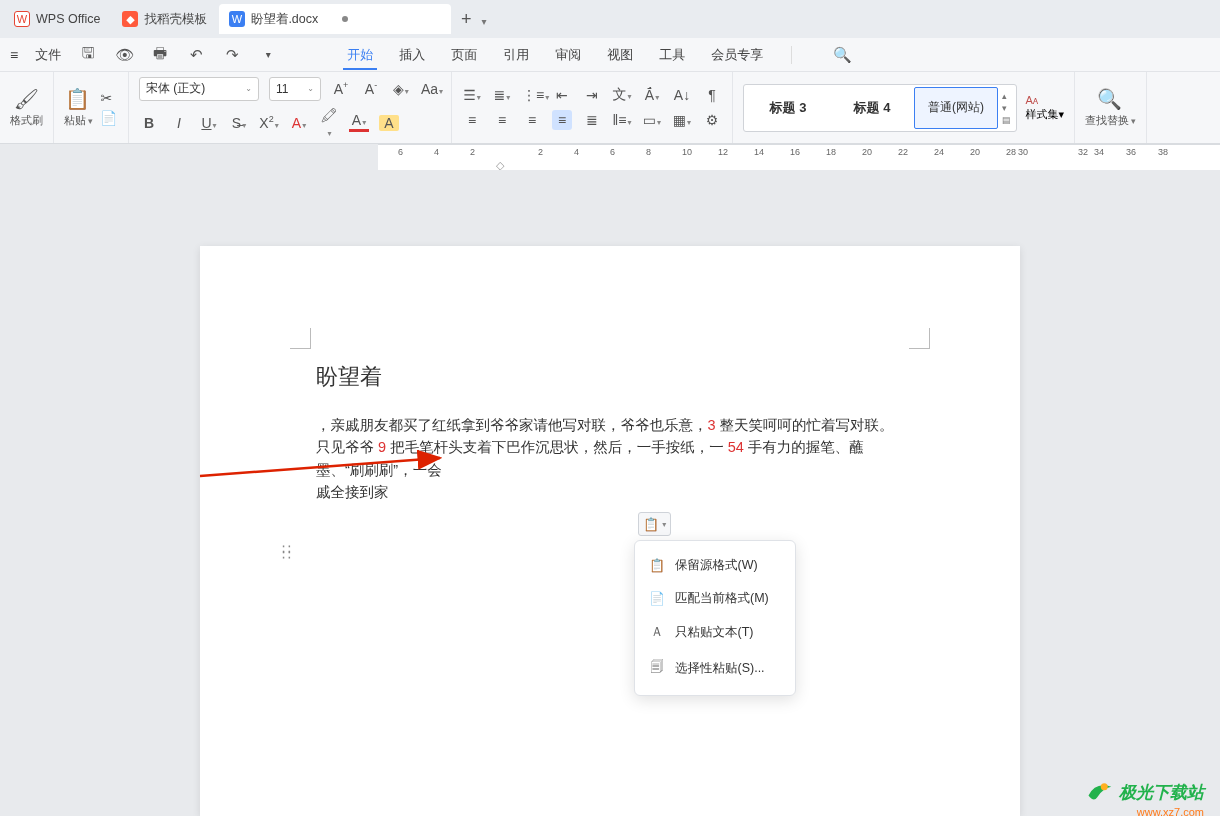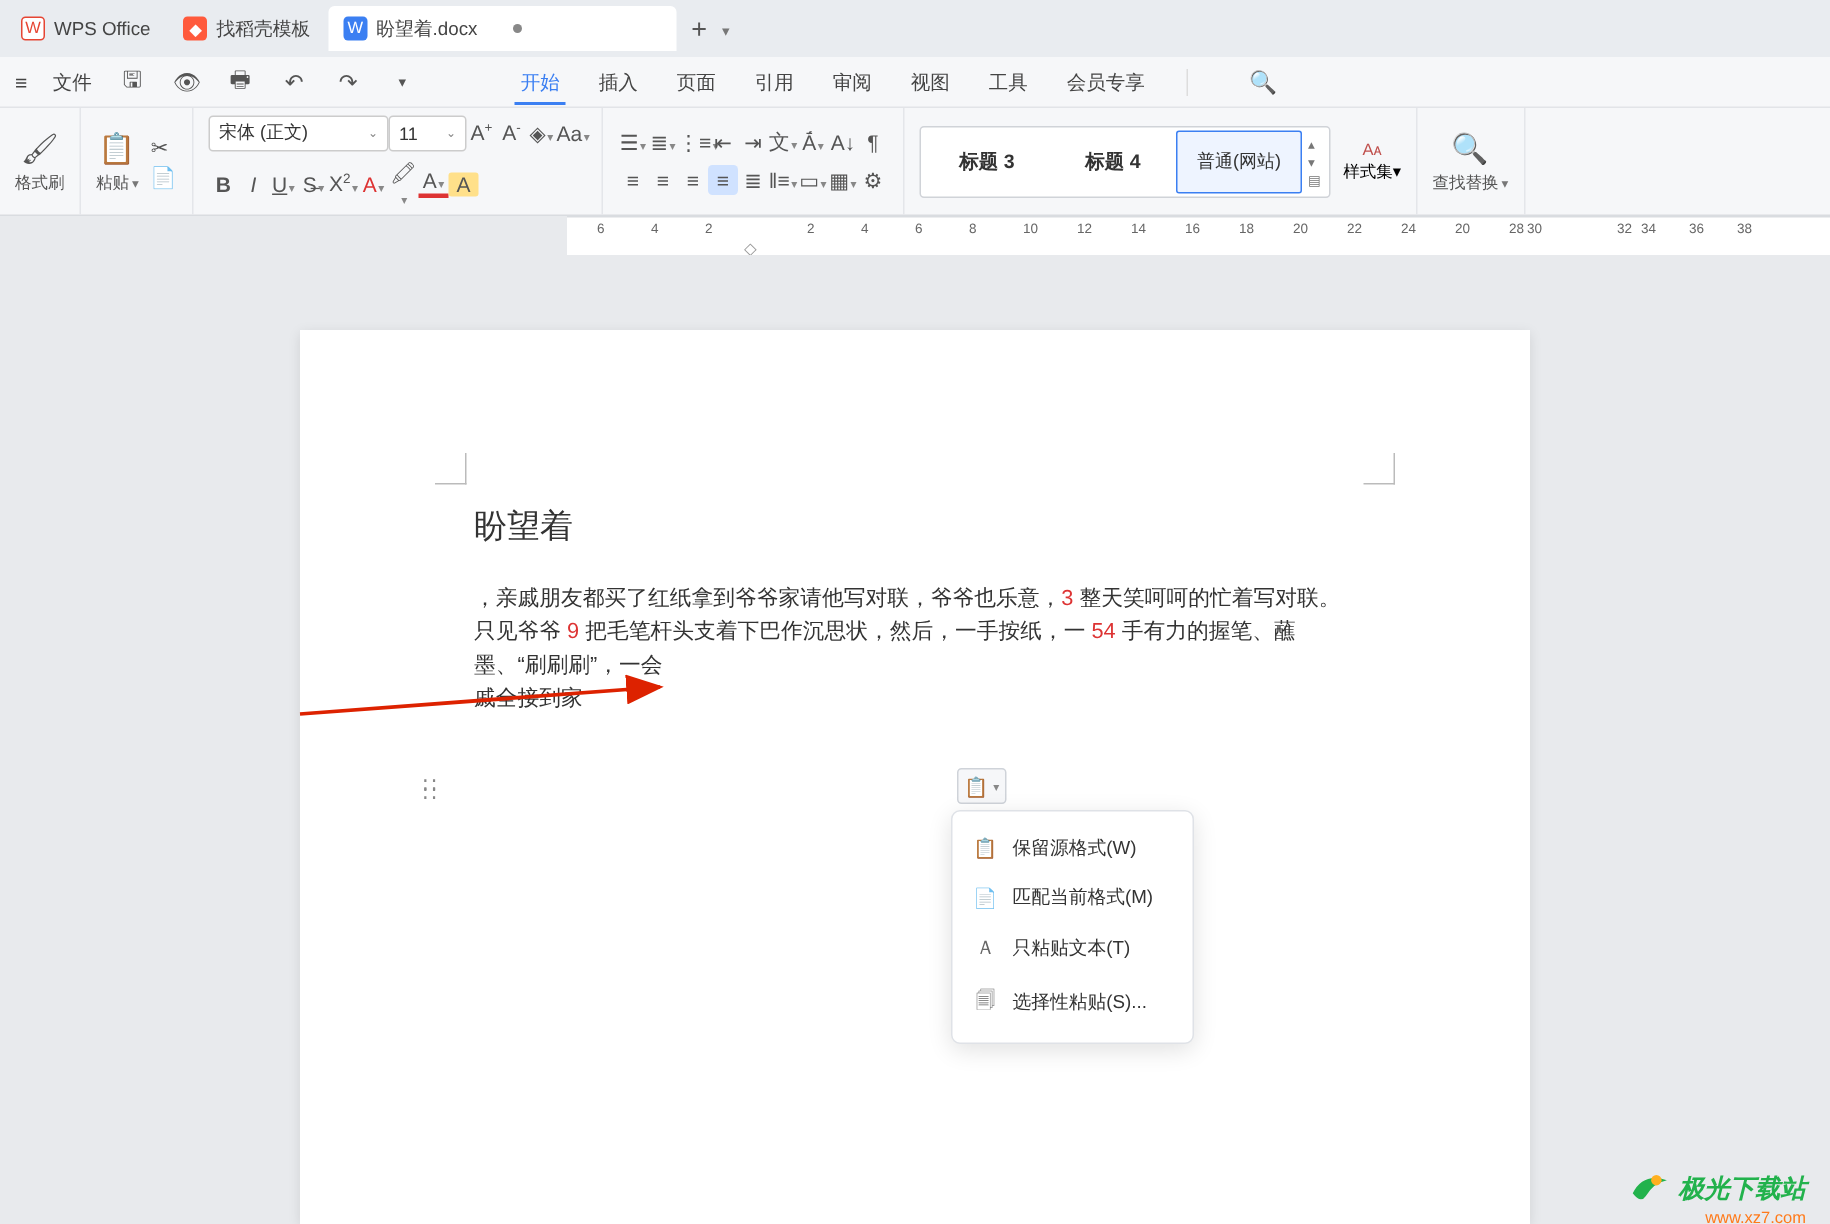--- a/index.html
+++ b/index.html
@@ -21,21 +21,21 @@
 .mtab { padding:6px 4px; cursor:pointer; }
 .mtab.sel { color:#3b7ff2; border-bottom:2px solid #3b7ff2; padding-bottom:4px; }
 
 
 .ribbon { height:72px; background:#f6f7f9; border-bottom:1px solid #d9dce0; display:flex; align-items:stretch; }
 .rgrp { display:flex; flex-direction:column; justify-content:center; align-items:center; padding:4px 10px; border-right:1px solid #e4e6ea; font-size:11px; color:#555; }
 .rgrp .bigico { font-size:20px; color:#555; margin-bottom:2px; }
 .rgrp .caret { font-size:9px; margin-left:2px; color:#777; }
 .paste-side { display:flex; flex-direction:column; gap:4px; margin-left:6px; font-size:14px; color:#555; }
 .font-grp { padding:4px 10px; border-right:1px solid #e4e6ea; display:flex; flex-direction:column; gap:6px; justify-content:center; }
-.font-row { display:flex; align-items:center; gap:0; }
+.font-row { display:flex; align-items:center; gap:10px; }
 .selbox { height:24px; background:#fff; border:1px solid #ccc; border-radius:3px; display:flex; align-items:center; justify-content:space-between; padding:0 6px; font-size:12px; color:#333; }
 .selbox.fontname { width:120px; }
 .selbox.fontsize { width:52px; }
 .tool-ic { width:20px; text-align:center; font-size:14px; color:#555; cursor:pointer; position:relative; }
 .tool-ic sup { font-size:9px; vertical-align:super; }
 .caretdn { font-size:8px; color:#888; margin-left:1px; }
 .para-grp, .style-grp { padding:4px 10px; border-right:1px solid #e4e6ea; display:flex; flex-direction:column; gap:6px; justify-content:center; }
 .style-box { display:flex; align-items:center; background:#fff; border:1px solid #d0d3d8; border-radius:3px; height:48px; padding:2px; }
 .sitem { width:84px; height:42px; display:flex; align-items:center; justify-content:center; font-size:13px; font-weight:600; color:#333; border-radius:2px; }
 .sitem.sel { border:1px solid #3b7ff2; background:#eef4ff; font-weight:400; font-size:12px; }
@@ -44,21 +44,21 @@
 
 
 .ruler-row { height:26px; background:#f1f2f4; display:flex; }
 .gutter { width:378px; background:#e8eaed; }
 .ruler { flex:1; position:relative; font-size:9px; color:#666; background:#fff; border-top:1px solid #d9dce0; }
 .rnum { position:absolute; top:2px; }
 .marker { position:absolute; top:14px; font-size:11px; color:#999; }
 
 
 .workspace { position:absolute; top:170px; left:0; right:0; bottom:0; background:#e8eaed; overflow:hidden; display:flex; justify-content:center; }
-.page { width:820px; background:#fff; margin-top:50px; box-shadow:0 2px 8px rgba(0,0,0,.1); position:relative; padding:116px 116px 40px 116px; }
+.page { width:820px; background:#fff; margin-top:76px; box-shadow:0 2px 8px rgba(0,0,0,.1); position:relative; padding:116px 116px 40px 116px; }
 .page::before, .page::after { content:""; position:absolute; width:20px; height:20px; border-color:#bbb; }
 .page::before { top:82px; left:90px; border-left:1px solid #bbb; border-top:1px solid #bbb; transform:rotate(180deg); }
 .page::after { top:82px; right:90px; border-right:1px solid #bbb; border-top:1px solid #bbb; transform:scaleY(-1); }
 .doc-title { font-size:22px; font-family:"SimSun",serif; color:#333; margin-bottom:22px; }
 .doc-body { font-size:14.5px; font-family:"SimSun",serif; color:#333; line-height:1.55; }
 .doc-body .red { color:#d33; }
 .handle-dots { position:absolute; left:82px; top:300px; font-size:14px; color:#888; letter-spacing:-2px; line-height:6px; }
 
 
 .paste-chip { position:absolute; left:638px; top:512px; height:24px; border:1px solid #cfd3d9; background:#f6f7f9; border-radius:3px; display:flex; align-items:center; padding:0 4px; gap:2px; font-size:13px; color:#555; cursor:pointer; }
@@ -190,21 +190,21 @@
     <div class="style-box">
       <div class="sitem">标题 3</div>
       <div class="sitem">标题 4</div>
       <div class="sitem sel">普通(网站)</div>
       <div class="s-nav">
           <span>▴</span>
           <span>▾</span>
           <span>▤</span>
         </div>
     </div>
-    <div style="display:flex;flex-direction:column;align-items:center;font-size:11px;gap:1px">
+    <div style="display:flex;flex-direction:column;align-items:flex-start;font-size:11px;gap:1px">
       <span class="bigico" style="color:#c0504d">Aᴀ</span>
       <span><span>样式集</span><span class="caret">▾</span></span>
     </div>
   </div>
 
   <div class="rgrp">
     <span class="bigico">🔍</span>
     <span><span>查找替换</span><span class="caret">▾</span></span>
   </div>
 </div>

